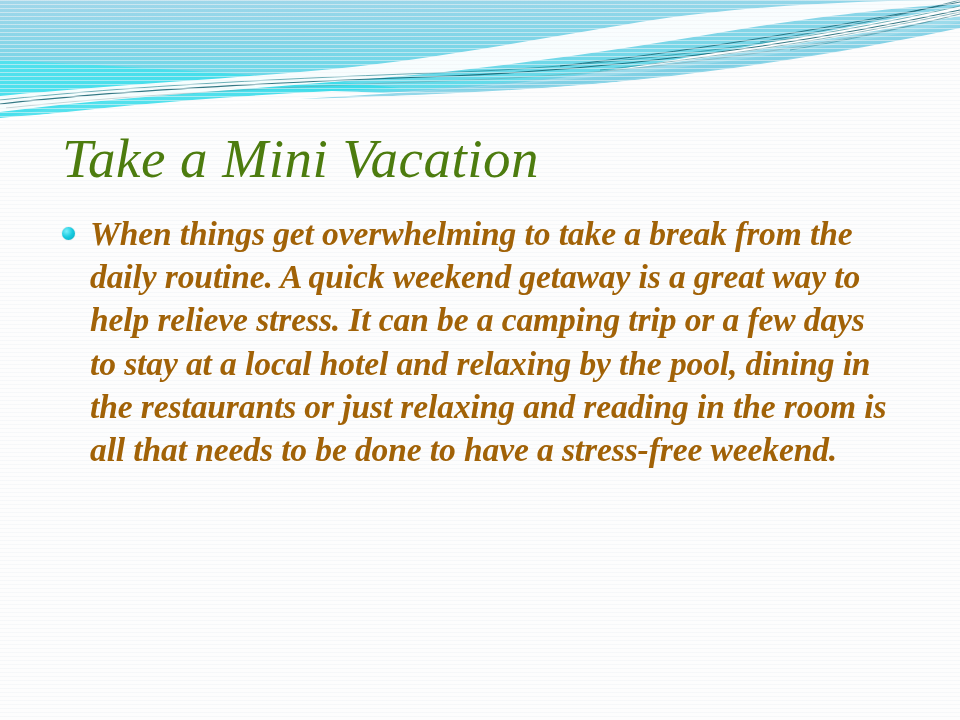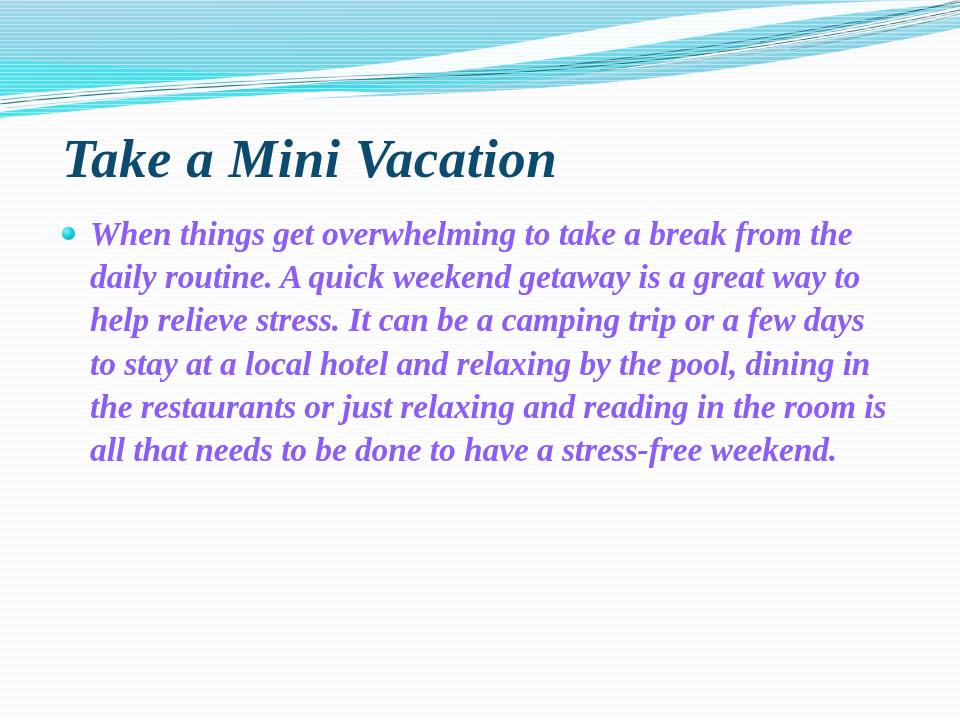--- a/index.html
+++ b/index.html
@@ -45,24 +45,24 @@
     width: 960px;
     height: 130px;
   }
   .slide-title {
     position: absolute;
     left: 62px;
     top: 128px;
     z-index: 4;
     font-size: 55px;
     line-height: 62px;
-    font-weight: bold;
+    font-weight: normal;
     font-style: italic;
     letter-spacing: 0.5px;
-    color: #0c4a6e;
+    color: #4d7c0f;
     white-space: nowrap;
     font-family: "Liberation Serif", "DejaVu Serif", serif;
   }
   .body-block {
     position: absolute;
     left: 58px;
     top: 212px;
     width: 840px;
     z-index: 4;
   }
@@ -80,21 +80,21 @@
     border-radius: 50%;
     background: radial-gradient(circle at 35% 32%, #7df0fb 0%, #18cbe0 48%, #06a8bd 100%);
     box-shadow: 0 0 1px rgba(0,120,140,0.55);
   }
   .bullet-text {
     display: block;
     font-size: 33.5px;
     line-height: 43.2px;
     font-weight: bold;
     font-style: italic;
-    color: #8b5cf6;
+    color: #a16207;
     text-align: left;
     letter-spacing: -0.1px;
     font-family: "Liberation Serif", "DejaVu Serif", serif;
   }
 </style>
 </head>
 <body>
 
 <div class="slide">
 

